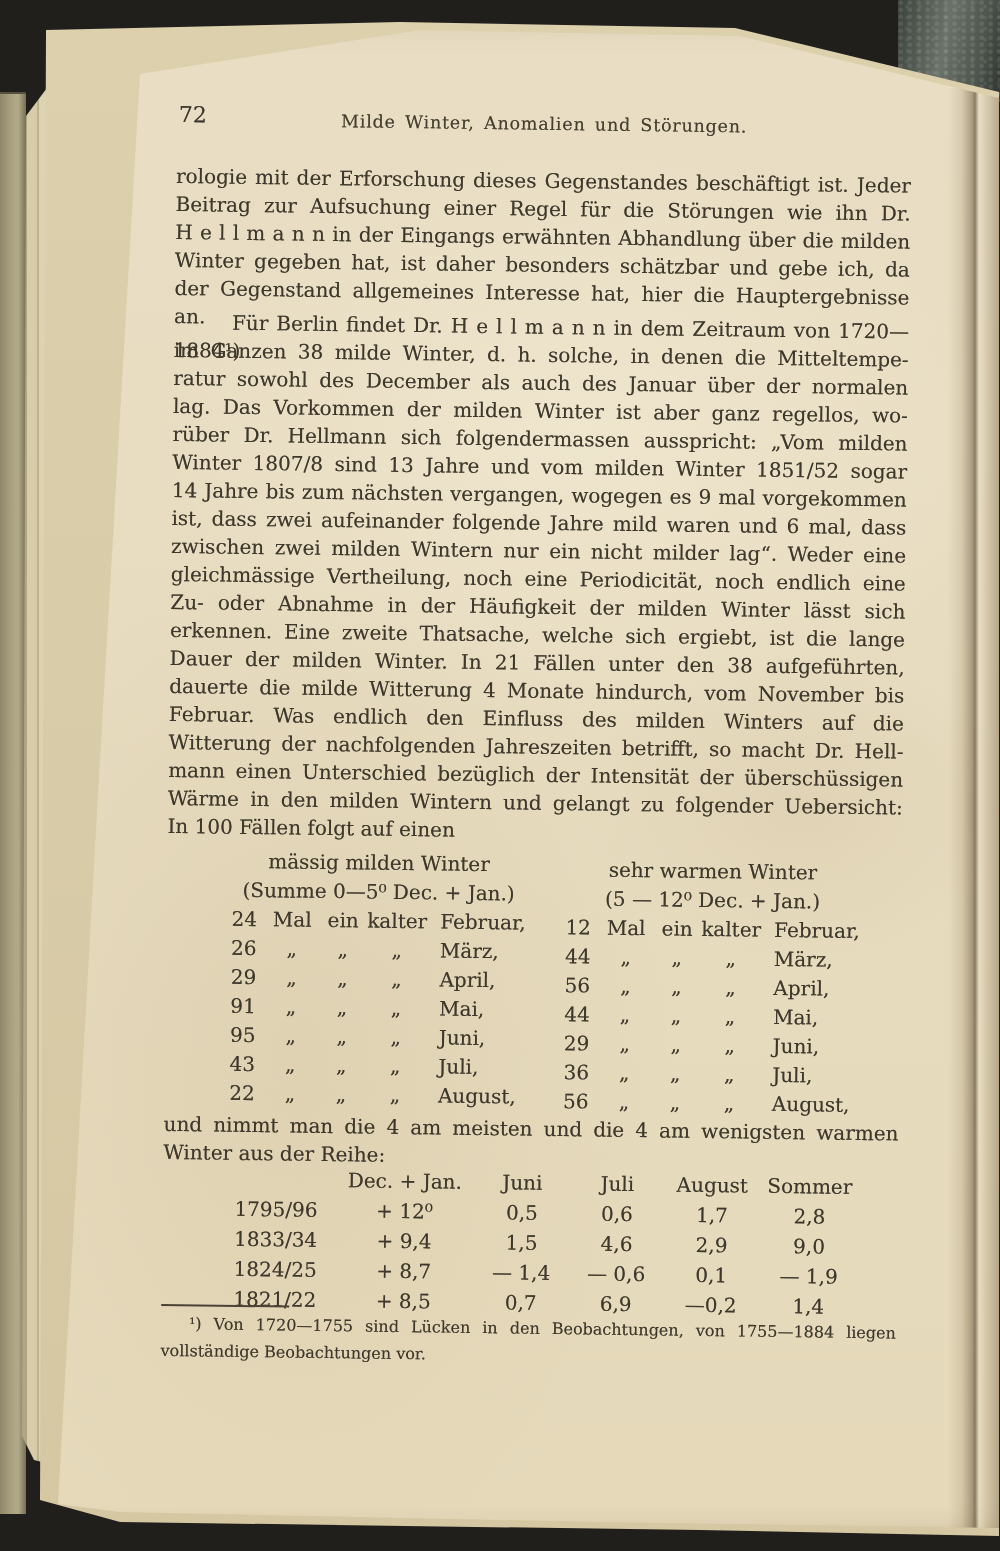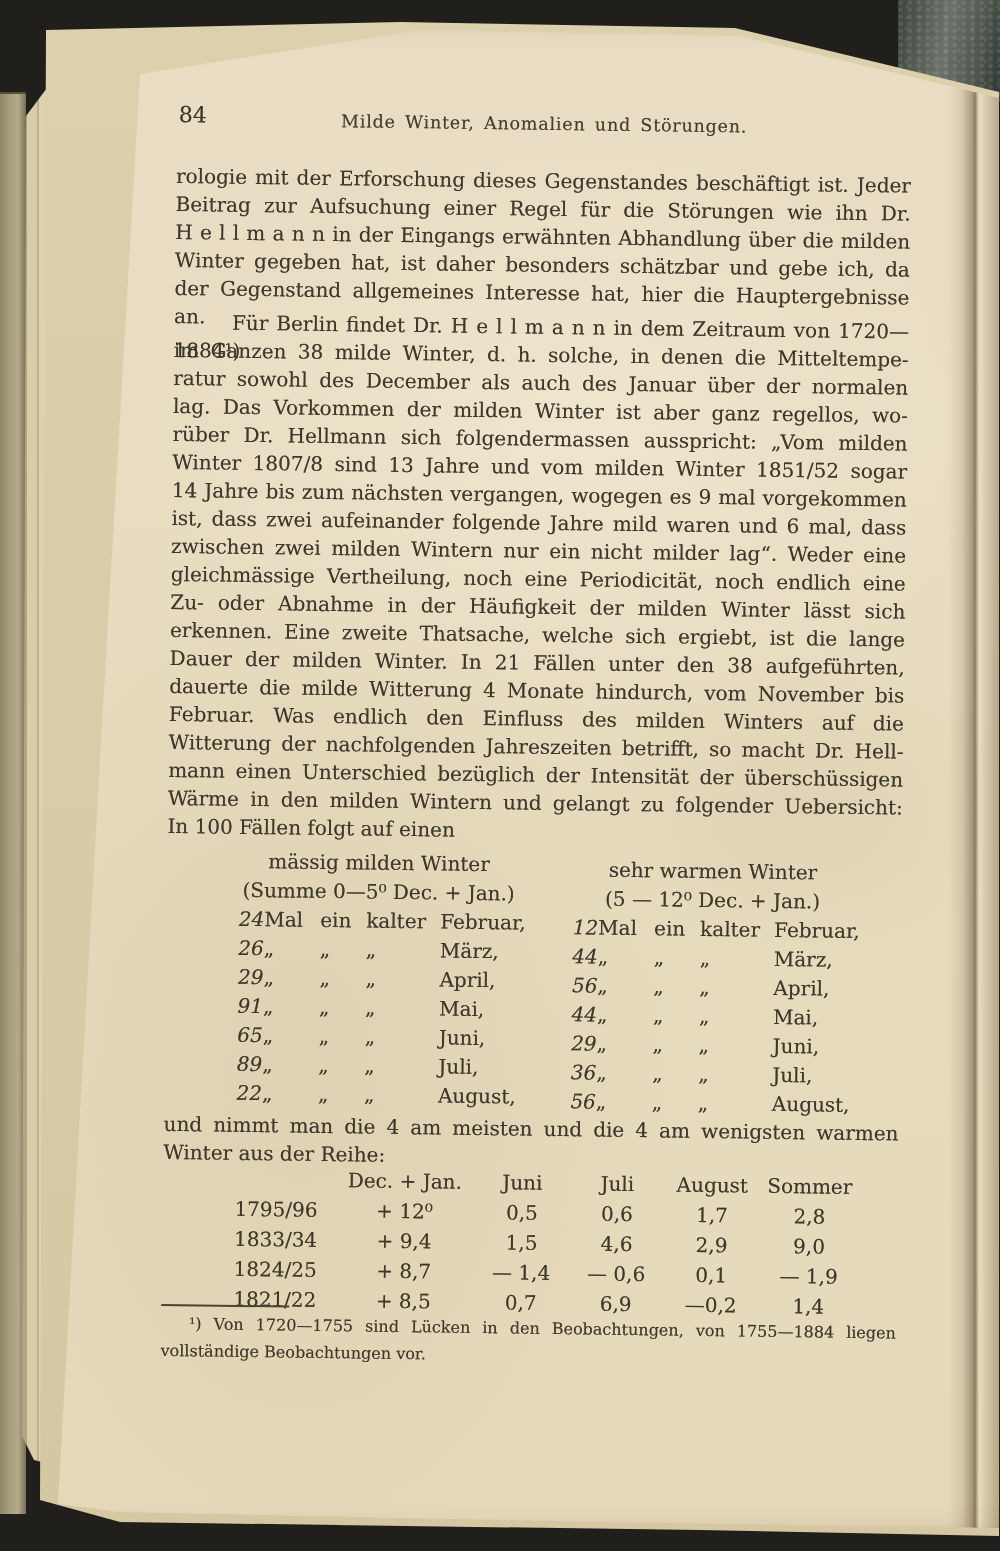--- a/index.html
+++ b/index.html
@@ -58,22 +58,22 @@
   .line{height:28px;line-height:28px;text-align:justify;text-align-last:justify;}
   .para .line:last-of-type{text-align-last:left;}
   #para2 .line:first-of-type{text-indent:58px;}
   
   .cmp{position:absolute;top:746px;left:0;width:735px;font-size:20px;}
   .col{position:absolute;top:0;width:312px;}
   .col.left{left:56px;}
   .col.right{left:390px;top:4px;}
   .cmp-title,.cmp-sub{height:29px;line-height:29px;text-align:center;}
   .cmp-row{display:grid;grid-template-columns:42px 56px 46px 62px 1fr;height:29px;line-height:29px;}
-  .cmp-row .c0{text-align:right;padding-left:2px;font-style:italic;}
-  .cmp-row .c1,.cmp-row .c2,.cmp-row .c3{}
+  .cmp-row .c0{text-align:center;padding-left:2px;}
+  .cmp-row .c1,.cmp-row .c2,.cmp-row .c3{text-align:center;}
   .cmp-row .c4{text-align:left;padding-left:12px;}
   
   .connector{position:absolute;top:1010px;left:0;width:735px;font-size:20px;}
   .connector .line{height:28px;line-height:28px;}
   .connector .line:last-of-type{text-align-last:left;}
   
   .sumtable{position:absolute;top:1064px;left:72px;font-size:20px;}
   .strow{display:grid;grid-template-columns:100px 140px 95px 95px 95px 100px;height:30px;line-height:30px;}
   .strow span{text-align:center;}
   .strow .y{text-align:left;}
@@ -91,21 +91,21 @@
 <div class="scene">
   <div class="backdrop"></div>
   <div class="leather"></div>
   <div class="cover"></div>
   <div class="stack"></div>
   <div class="underpage"></div>
 
   <div class="page">
     <div class="content">
 
-      <div class="folio">84</div>
+      <div class="folio">72</div>
       <div class="rhead">Milde Winter, Anomalien und Störungen.</div>
 
       <div class="para" id="para1">
 
           <div class="line">rologie mit der Erforschung dieses Gegenstandes beschäftigt ist. Jeder</div>
 
           <div class="line">Beitrag zur Aufsuchung einer Regel für die Störungen wie ihn Dr.</div>
 
           <div class="line">H e l l m a n n in der Eingangs erwähnten Abhandlung über die milden</div>
 
@@ -187,29 +187,29 @@
 
               <div class="cmp-row">
                 <span class="c0">91</span>
                 <span class="c1">„</span>
                 <span class="c2">„</span>
                 <span class="c3">„</span>
                 <span class="c4">Mai,</span>
               </div>
 
               <div class="cmp-row">
-                <span class="c0">65</span>
+                <span class="c0">95</span>
                 <span class="c1">„</span>
                 <span class="c2">„</span>
                 <span class="c3">„</span>
                 <span class="c4">Juni,</span>
               </div>
 
               <div class="cmp-row">
-                <span class="c0">89</span>
+                <span class="c0">43</span>
                 <span class="c1">„</span>
                 <span class="c2">„</span>
                 <span class="c3">„</span>
                 <span class="c4">Juli,</span>
               </div>
 
               <div class="cmp-row">
                 <span class="c0">22</span>
                 <span class="c1">„</span>
                 <span class="c2">„</span>

